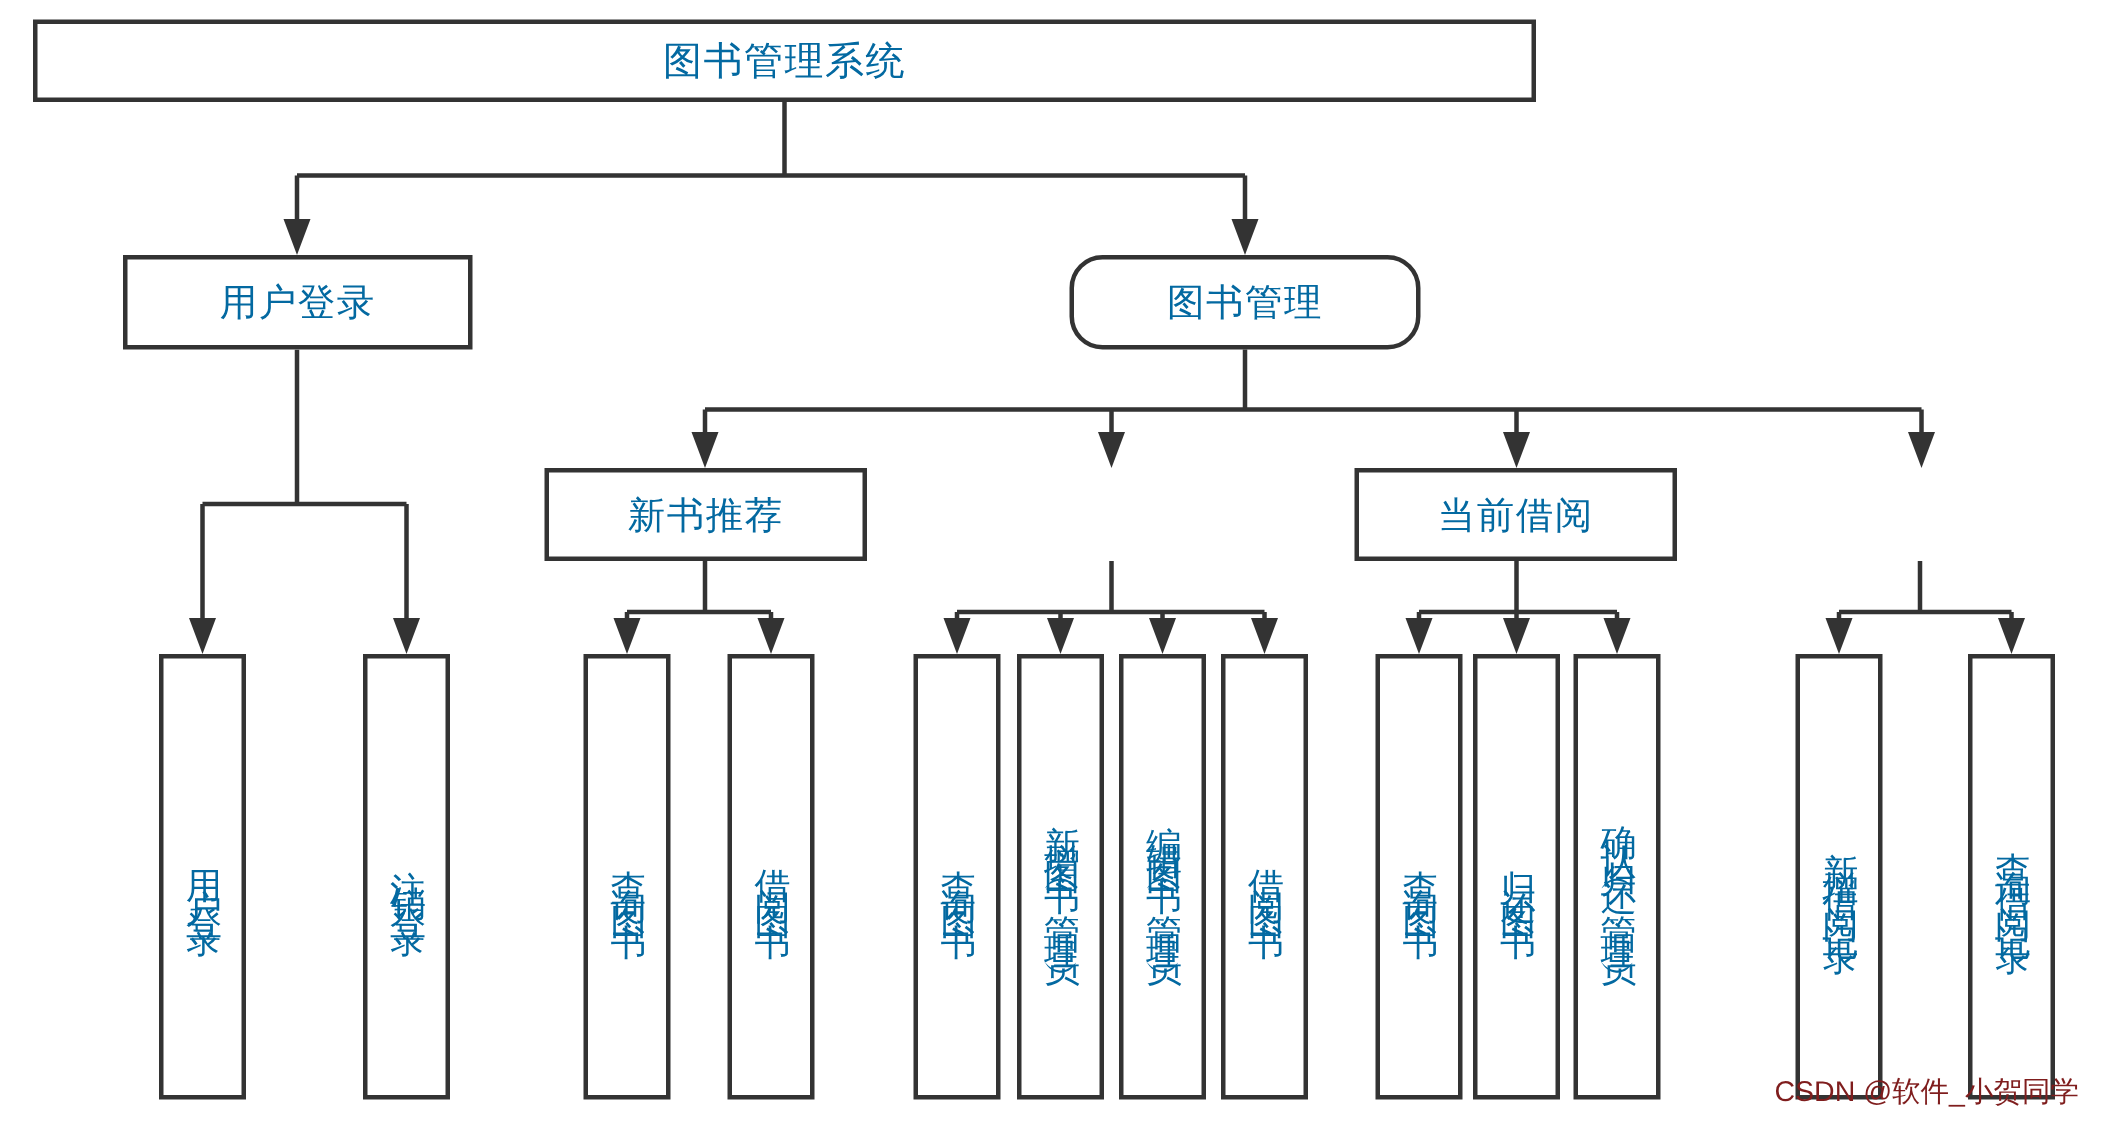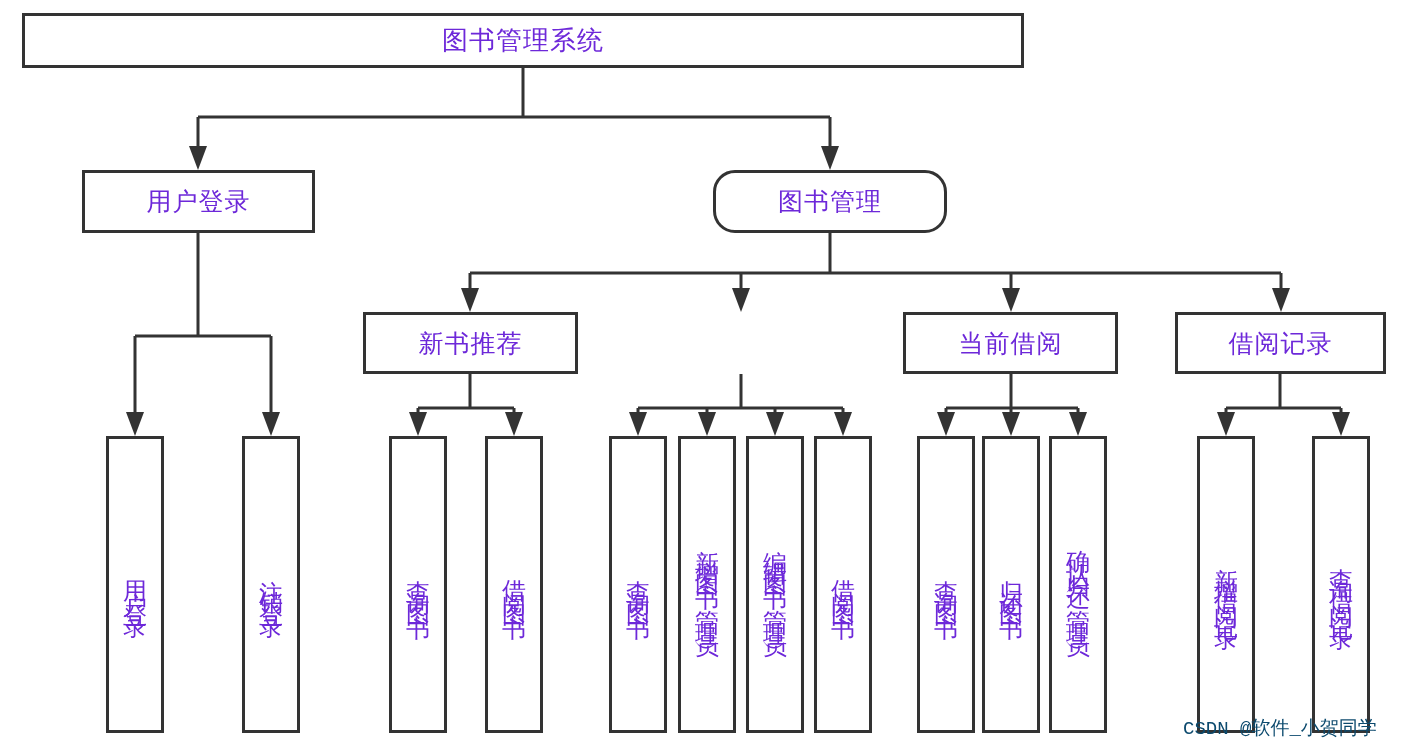--- a/index.html
+++ b/index.html
@@ -17,42 +17,41 @@
     width: 1405px; height: 747px;
   }
   .node {
     position: absolute;
     box-sizing: border-box;
     border: 3px solid #333333;
     background: #ffffff;
     display: flex;
     align-items: center;
     justify-content: center;
-    color: #6d28d9;
+    color: #0369a1;
   }
   .hnode { font-size: 25px; letter-spacing: 1px; }
   .root-node { font-size: 26px; }
   .vnode span {
     writing-mode: vertical-rl;
     text-orientation: mixed;
     letter-spacing: 12px;
     font-size: 24px;
     line-height: 1;
     white-space: nowrap;
   }
   .leaf { top: 436px; width: 58px; height: 297px; }
   .watermark {
     position: absolute;
     left: 1183px;
     top: 715px;
     font-size: 19px;
-    color: #0c4a6e;
+    color: #7f1d1d;
     z-index: 5;
     white-space: nowrap;
-    font-family: Liberation Mono, monospace;
   }
 </style>
 </head>
 <body>
 
 <div id="stage">
 
   <svg id="connectors" viewBox="0 0 1405 747" xmlns="http://www.w3.org/2000/svg">
     <g stroke="#333333" stroke-width="3" fill="none">
 
@@ -103,23 +102,20 @@
   <div class="node hnode" style="left:713px; top:170px; width:234px; height:63px;border-radius:22px;">
     <span>图书管理</span>
   </div>
 
   <div class="node hnode" style="left:363px; top:312px; width:215px; height:62px;justify-content:center;">
     <span>新书推荐</span>
   </div>
   <div class="node hnode" style="left:903px; top:312px; width:215px; height:62px;">
     <span>当前借阅</span>
   </div>
-  <div class="node hnode" style="left:1175px; top:312px; width:211px; height:62px;">
-    <span>借阅记录</span>
-  </div>
 
   <div class="node vnode leaf" style="left:106px;">
     <span>用户登录</span>
   </div>
   <div class="node vnode leaf" style="left:242px;">
     <span>注销登录</span>
   </div>
   <div class="node vnode leaf" style="left:389px;">
     <span>查询图书</span>
   </div>

